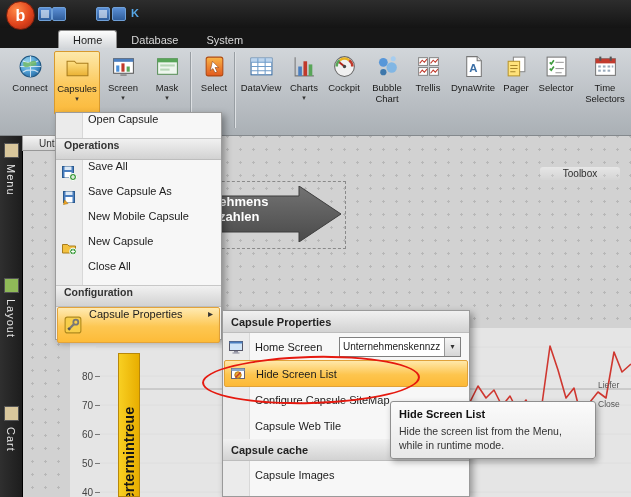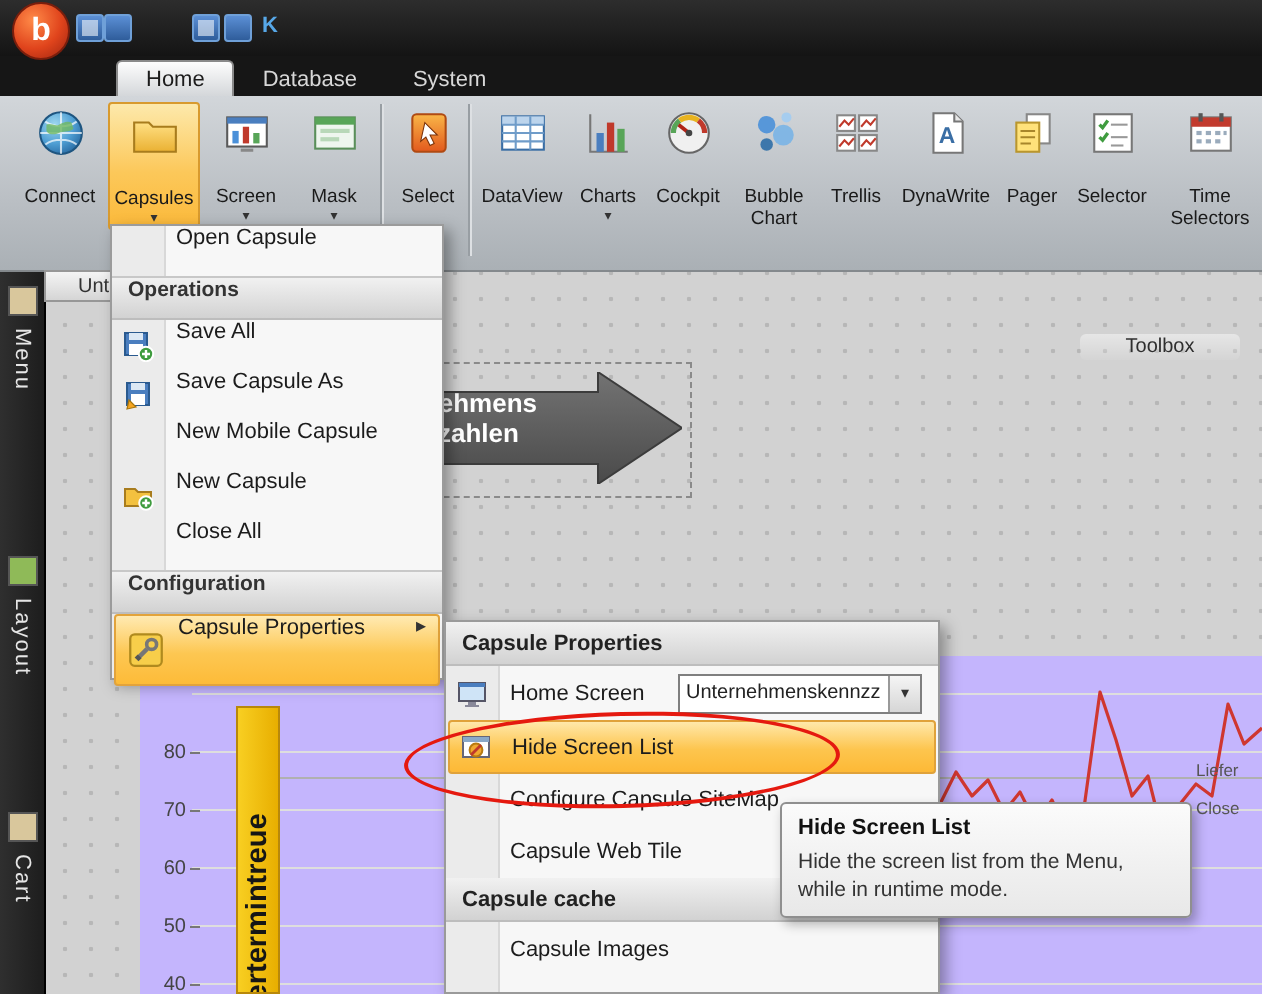--- a/index.html
+++ b/index.html
@@ -23,21 +23,21 @@
   .tab{padding:3px 14px 2px 14px;color:#d8d8d8;font-size:11px;cursor:default;}
   .tab.active{background:linear-gradient(#fdfdfd,#d4d7da);color:#1c1c1c;border:1px solid #8a8a8a;border-bottom:none;border-radius:3px 3px 0 0;}
 
   
   .ribbon{position:absolute;left:0;top:48px;width:631px;height:87px;
           background:linear-gradient(#d2d6da,#b8bdc2 65%,#aab0b5);border-bottom:1px solid #84898d;}
   .rsep{position:absolute;top:4px;height:76px;width:0;border-left:1px solid #989ea3;border-right:1px solid #dde0e3;}
   .rbtn{position:absolute;top:3px;height:64px;display:flex;flex-direction:column;align-items:center;
         padding-top:3px;box-sizing:border-box;border-radius:2px;cursor:default;}
   .rbtn .ricon svg{width:25px;height:25px;display:block;}
-  .rlabel{font-size:9.5px;color:#1a1a1a;text-align:center;line-height:1.12;margin-top:15px;}
+  .rlabel{font-size:9.5px;color:#1a1a1a;text-align:center;line-height:1.12;margin-top:4px;}
   .rarrow{font-size:7px;line-height:7px;height:7px;color:#333;}
   .rbtn.active-drop{background:linear-gradient(#fde9ab,#fcc85a 55%,#fbb93a);border:1px solid #d89a2e;}
   .group-caption{position:absolute;left:540px;top:119px;width:80px;text-align:center;font-size:10px;color:#2f2f2f;
                  background:linear-gradient(rgba(255,255,255,.45),rgba(255,255,255,.05));border-radius:3px;padding:1px 0;}
 
   
   .sidebar{position:absolute;left:0;top:135px;width:22px;height:362px;background:linear-gradient(90deg,#2f2f2f,#1d1d1d);border-right:1px solid #000;}
   .side-item{position:absolute;left:0;width:22px;display:flex;flex-direction:column;align-items:center;cursor:default;}
   .side-ico{width:13px;height:13px;border:1px solid #555;}
   .ico-tan{background:#d9c79c;} .ico-green{background:#8fba58;}
@@ -49,21 +49,21 @@
   .screen-tab{position:absolute;left:22px;top:135px;width:35px;height:16px;background:linear-gradient(#f4f4f4,#d5d5d5);
               border:1px solid #979797;font-size:10px;color:#333;display:flex;align-items:center;padding-left:16px;box-sizing:border-box;z-index:5;}
 
   
   .arrow-sel{position:absolute;left:146px;top:181px;width:198px;height:66px;border:1px dashed #8a8a8a;z-index:6;}
   .arrow-svg{position:absolute;left:2px;top:4px;}
   .arrow-text{position:absolute;left:0;top:12px;width:152px;text-align:center;color:#fff;font-weight:bold;
               font-size:13px;line-height:15px;}
 
   
-  .chart-panel{position:absolute;left:70px;top:328px;width:561px;height:169px;background:#c4b5fd;z-index:4;}
+  .chart-panel{position:absolute;left:70px;top:328px;width:561px;height:169px;background:#e5e5e5;z-index:4;}
   .ytick{position:absolute;left:0;width:30px;height:12px;display:flex;align-items:center;justify-content:flex-end;}
   .ytick .tlabel{font-size:10px;color:#444;}
   .ytick .tdash{display:inline-block;width:5px;height:1px;background:#777;margin-left:2px;}
   .band{position:absolute;left:48px;top:25px;width:22px;height:144px;overflow:hidden;
         background:linear-gradient(90deg,#f8cf22,#e8ae00);border:1px solid #b8880a;box-sizing:border-box;}
   .band-label{position:absolute;left:2px;top:172px;transform:rotate(-90deg);transform-origin:0 0;
               white-space:nowrap;font-weight:bold;font-size:14.5px;color:#161616;}
   .series-label{position:absolute;font-size:8.5px;color:#555;white-space:nowrap;}
 
   

